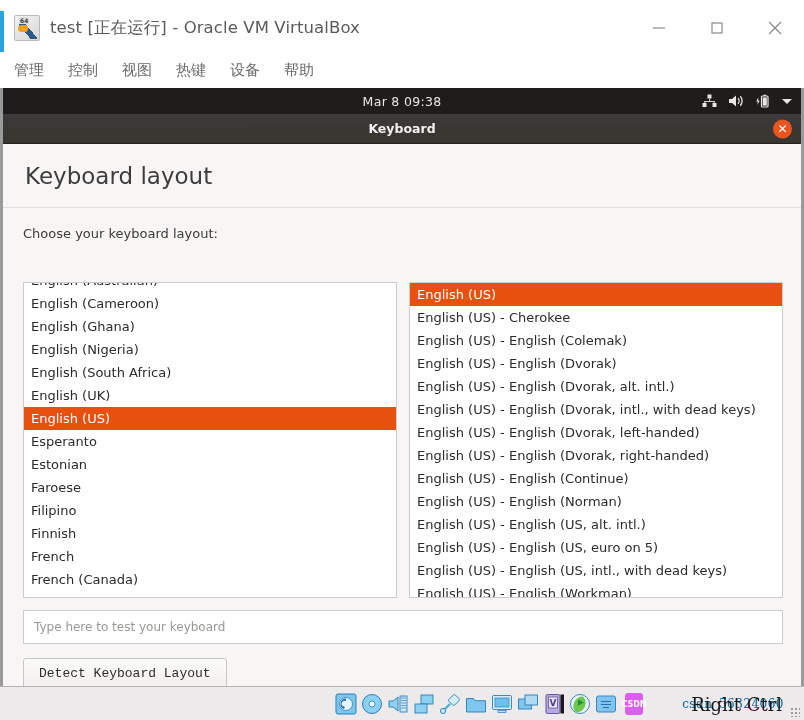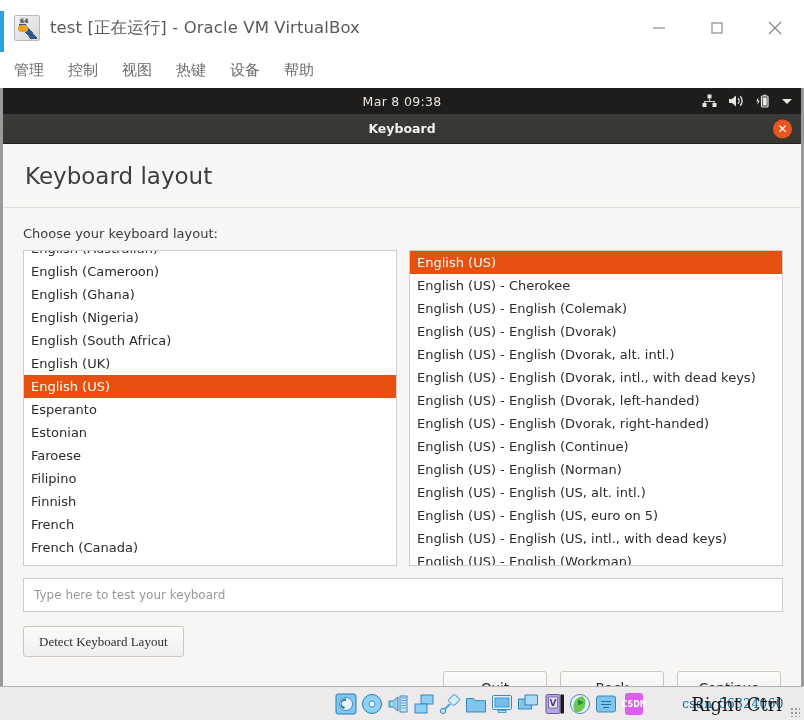--- a/index.html
+++ b/index.html
@@ -149,21 +149,21 @@
   .content {
     flex: 1 1 auto; padding: 18px 18px 0 20px;
     display: flex; flex-direction: column;
   }
   .choose-label {
     font-size: 13px; color: #3b3b3b; margin-bottom: 9px;
   }
 
   .lists {
     display: flex; gap: 12px;
-    height: 316px; flex: 0 0 316px;
+    height: 316px; flex: 0 0 316px; margin-top: 32px;
   }
   .listbox {
     flex: 1 1 0; min-width: 0;
     background: #ffffff;
     border: 1px solid #cfcdca;
     overflow: hidden;
     position: relative;
   }
   .listbox .scroller { position: absolute; left: 0; right: 0; }
   .listbox.left .scroller  { top: -14px; }
@@ -189,21 +189,21 @@
   }
   .testfield input::placeholder { color: #9b9794; }
 
   .detectbtn {
     margin-top: 14px; align-self: flex-start;
     height: 31px; padding: 0 15px;
     display: flex; align-items: center;
     background: linear-gradient(#fbfbfa,#f1efee);
     border: 1px solid #c9c6c3; border-radius: 3px;
     font-size: 13px; color: #2e2e2e;
-    font-family: Liberation Serif, serif;
+    font-family: Liberation Mono, monospace;
   }
 
   .navbtns {
     margin-top: 14px;
     display: flex; justify-content: flex-end; gap: 13px;
     padding-right: 2px;
   }
   .navbtn {
     width: 104px; height: 33px;
     display: flex; align-items: center; justify-content: center;

